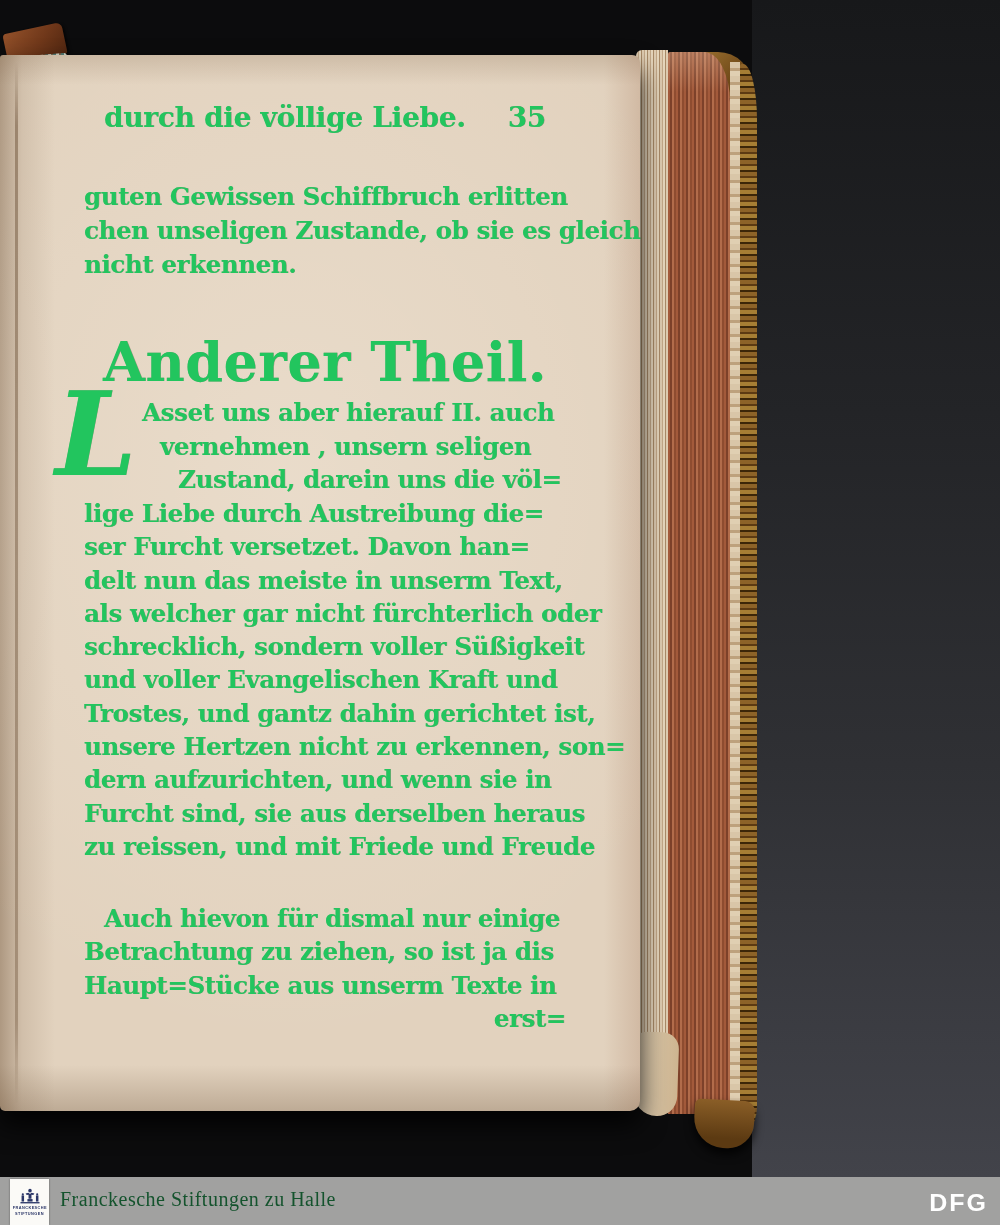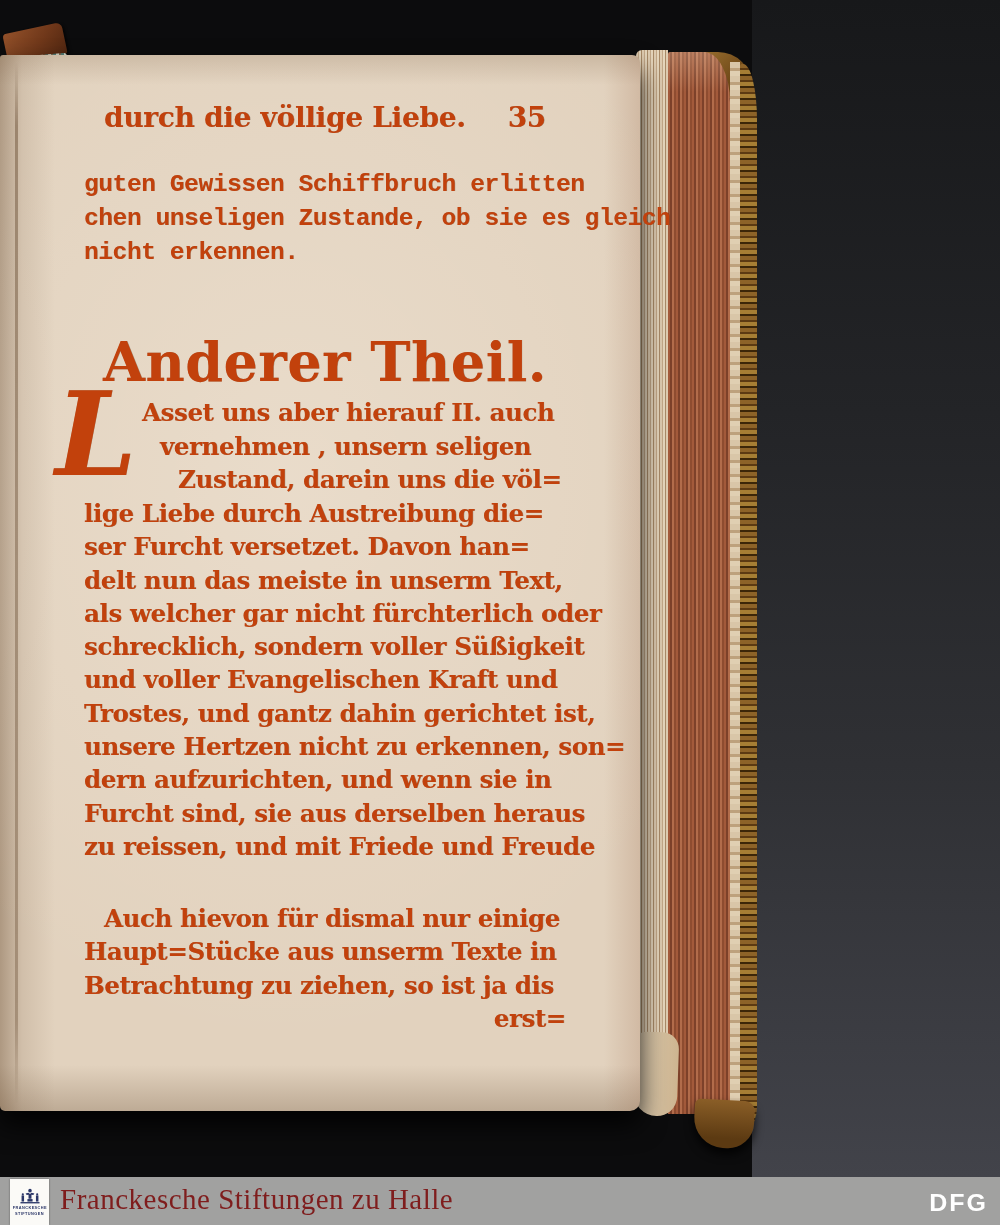--- a/index.html
+++ b/index.html
@@ -76,21 +76,21 @@
     background:linear-gradient(90deg,#e0cfb3,#cdb490);
     border-radius:12px 18px 22px 26px;transform:rotate(2deg);
   }
   .corner-bottom{
     position:absolute;left:694px;top:1100px;width:60px;height:48px;
     background:linear-gradient(180deg,#8a5e27,#5c3a12 80%);
     border-radius:6px 10px 26px 30px;transform:rotate(3deg);
     box-shadow:0 6px 10px rgba(0,0,0,0.8);
   }
   
-  .ink{color:#c2410c;text-shadow:0.4px 0.4px 0 rgba(45,28,12,0.35);}
+  .ink{color:#22c55e;text-shadow:0.4px 0.4px 0 rgba(45,28,12,0.35);}
   .running-head{
     position:absolute;left:84px;top:101px;width:482px;
     display:flex;justify-content:center;align-items:baseline;gap:42px;
     font-size:28px;font-weight:bold;letter-spacing:-0.3px;white-space:nowrap;
   }
   .bodycol{position:absolute;left:84px;width:482px;}
   .bline{font-size:24.5px;font-weight:bold;letter-spacing:-0.4px;line-height:34px;height:34px;white-space:nowrap;}
   .p2a .bline{line-height:33.5px;height:33.5px;}
   .p2b .bline,.p3 .bline{line-height:33.3px;height:33.3px;}
   .section-heading{
@@ -114,21 +114,21 @@
     display:flex;flex-direction:column;align-items:center;justify-content:center;gap:1px;
     box-shadow:0 0 2px rgba(0,0,0,0.4);
   }
   .logo-text{
     font-family:"Liberation Sans", sans-serif;font-weight:bold;color:#2b3668;
     font-size:5px;line-height:5px;letter-spacing:0.5px;text-align:center;white-space:nowrap;
     transform:scale(0.78);transform-origin:center top;
   }
   .institution{
     position:absolute;left:60px;top:0;height:44px;display:flex;align-items:center;
-    font-family:"Liberation Serif", serif;font-size:29px;color:#7f1d1d;letter-spacing:0.5px;
+    font-family:"Liberation Serif", serif;font-size:20px;color:#14532d;letter-spacing:0.5px;
   }
   .dfg{
     position:absolute;right:12px;top:11px;
     font-family:"Liberation Sans", sans-serif;font-weight:900;font-size:25px;
     letter-spacing:2px;color:#ffffff;transform:scaleY(0.96);
   }
 </style>
 </head>
 <body>
 
@@ -149,21 +149,21 @@
 
   <div class="book-page">
     <div class="gutter-crease"></div>
   </div>
 
   <div class="running-head ink">
     <span>durch die völlige Liebe.</span>
     <span>35</span>
   </div>
 
-  <div class="bodycol ink" style="top:168px;font-family:Liberation Mono, monospace;">
+  <div class="bodycol ink" style="top:180px;">
     <div class="bline">guten Gewissen Schiffbruch erlitten</div>
     <div class="bline">chen unseligen Zustande, ob sie es gleich</div>
     <div class="bline">nicht erkennen.</div>
   </div>
 
   <div class="section-heading ink">Anderer Theil.</div>
 
   <div class="drop-cap ink">L</div>
 
   <div class="bodycol p2a ink" style="left:142px;top:396px;width:424px;">
@@ -181,22 +181,22 @@
     <div class="bline">und voller Evangelischen Kraft und</div>
     <div class="bline">Trostes, und gantz dahin gerichtet ist,</div>
     <div class="bline">unsere Hertzen nicht zu erkennen, son=</div>
     <div class="bline">dern aufzurichten, und wenn sie in</div>
     <div class="bline">Furcht sind, sie aus derselben heraus</div>
     <div class="bline">zu reissen, und mit Friede und Freude</div>
   </div>
 
   <div class="bodycol p3 ink" style="top:902px;">
     <div class="bline indent1">Auch hievon für dismal nur einige</div>
+    <div class="bline">Betrachtung zu ziehen, so ist ja dis</div>
     <div class="bline">Haupt=Stücke aus unserm Texte in</div>
-    <div class="bline">Betrachtung zu ziehen, so ist ja dis</div>
     <div class="bline catchword-line">erst=</div>
   </div>
 
   <div class="footer">
     <div class="logo-box">
       <svg width="22" height="17" viewBox="0 0 30 22">
         <g fill="#2b3668">
           <circle cx="15" cy="3" r="2.4"></circle>
           <path d="M9 7 L13 6 L15 7.5 L17 6 L21 7 L19.5 9 L17 8.5 L17 14 L13 14 L13 8.5 L10.5 9 Z"></path>
           <rect x="11.5" y="14.5" width="7" height="3.4"></rect>

